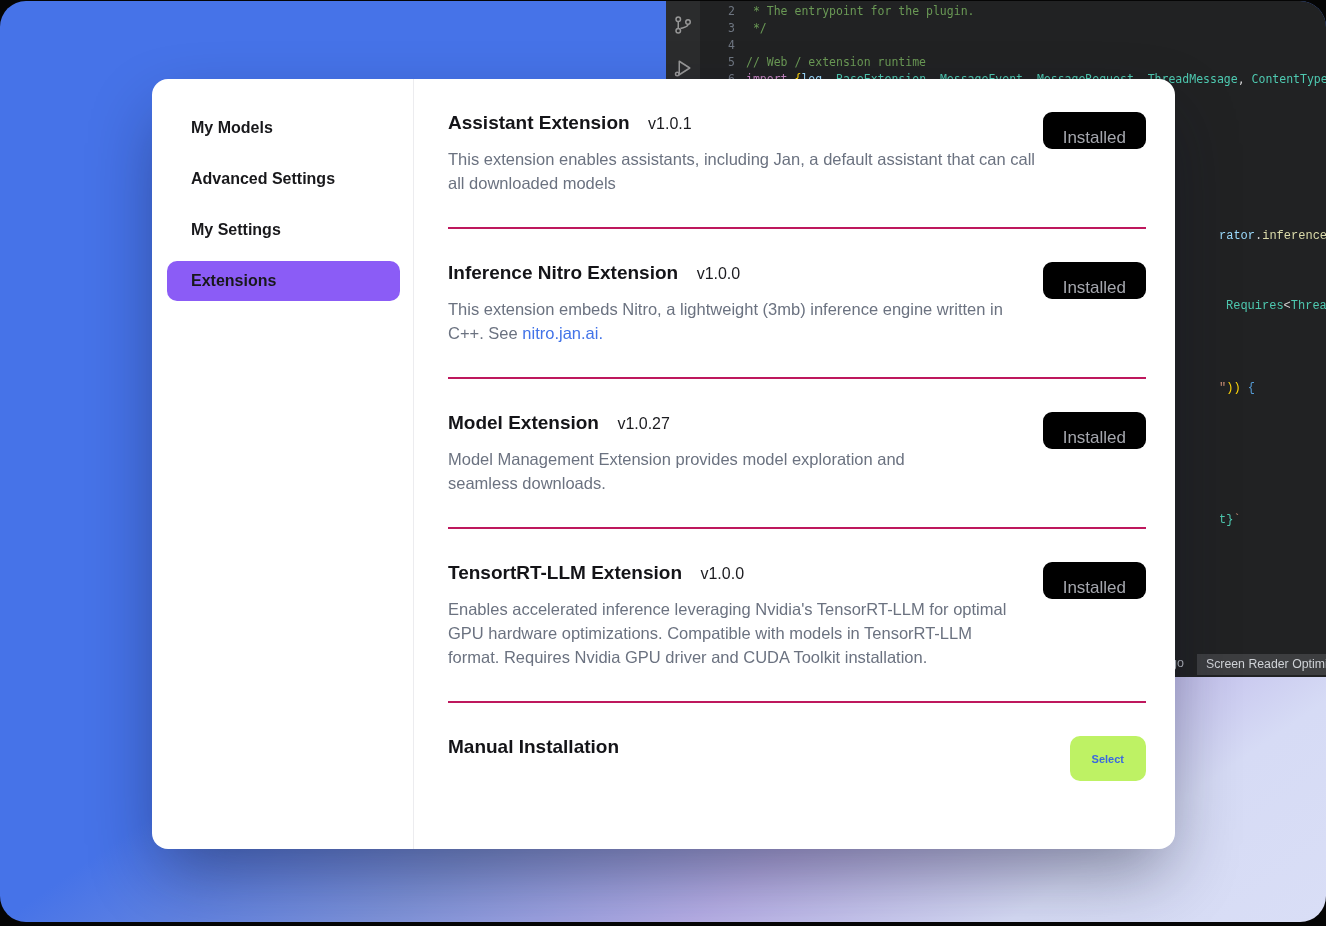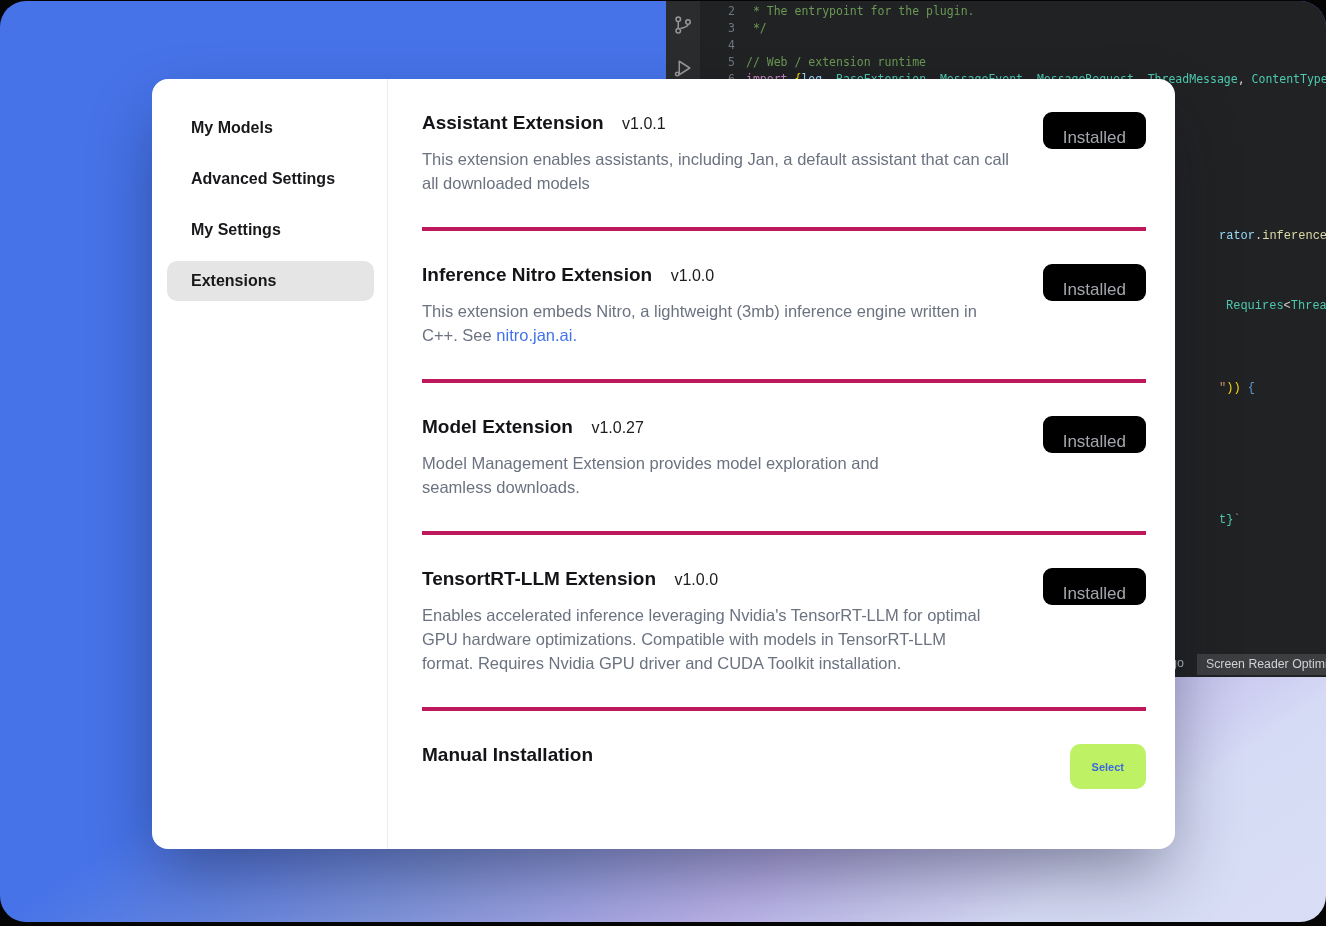--- a/index.html
+++ b/index.html
@@ -22,29 +22,29 @@
                  font-family:Liberation Mono, monospace;font-size:12px;margin-left:44px;}
   .c-comment{color:#6a9955}.c-keyword{color:#c586c0}.c-brace{color:#ffd70b}
   .c-ident{color:#9cdcfe}.c-plain{color:#d4d4d4}.c-func{color:#dcdcaa}
   .c-type{color:#4ec9b0}.c-string{color:#ce9178}.c-blue{color:#569cd6}
   .status-left{position:absolute;left:504px;top:655px;font-size:12.5px;color:#b0b5bb;}
   .status-badge{position:absolute;left:531px;top:653px;height:21px;line-height:21px;
                 padding:0 9px;background:#3d3e40;color:#cfd2d6;font-size:12.3px;white-space:nowrap;}
   
   .modal{position:absolute;left:152px;top:78px;width:1023px;height:770px;background:#ffffff;
          border-radius:16px;box-shadow:0 30px 70px -10px rgba(15,18,43,.45);display:flex;}
-  .sidebar{width:236px;flex:0 0 auto;border-right:1px solid #ececef;
+  .sidebar{width:262px;flex:0 0 auto;border-right:1px solid #ececef;
            padding:29px 13px 8px 15px;box-sizing:border-box;}
   .side-item{height:40px;line-height:20px;padding:10px 24px;box-sizing:border-box;
              margin-bottom:11px;border-radius:10px;font-size:16px;font-weight:700;color:#18181b;
              cursor:pointer;}
-  .side-item.active{background:#e5e5e5;}
+  .side-item.active{background:#8b5cf6;}
   .content{flex:1;padding:0 29px 0 34px;box-sizing:border-box;overflow:hidden;}
   .ext-row{display:flex;justify-content:space-between;align-items:flex-start;
-           padding:33px 0 32px;border-bottom:4px solid #be185d;}
+           padding:33px 0 32px;border-bottom:2px solid #be185d;}
   .ext-row.last{border-bottom:none;padding-bottom:0;}
   .ext-name{font-size:19px;font-weight:700;color:#141418;}
   .ext-version{font-size:16px;font-weight:400;color:#1c1c20;margin-left:14px;}
   .ext-desc{margin:13px 0 0;font-size:16.5px;line-height:24px;color:#6b7280;}
   .mw590{max-width:590px}.mw570{max-width:570px}.mw500{max-width:500px}
   .link{color:#4273e8;text-decoration:none;cursor:pointer;}
   .btn{border:none;border-radius:9px;font-family:"Liberation Sans",sans-serif;cursor:pointer;}
   .btn-installed{height:37px;padding:16px 20px;background:#000000;color:#a4a6ad;font-size:17px;}
   .btn-select{height:45px;padding:0 22px;background:#bef264;color:#3b68df;
               font-size:11px;font-weight:700;border-radius:10px;}

